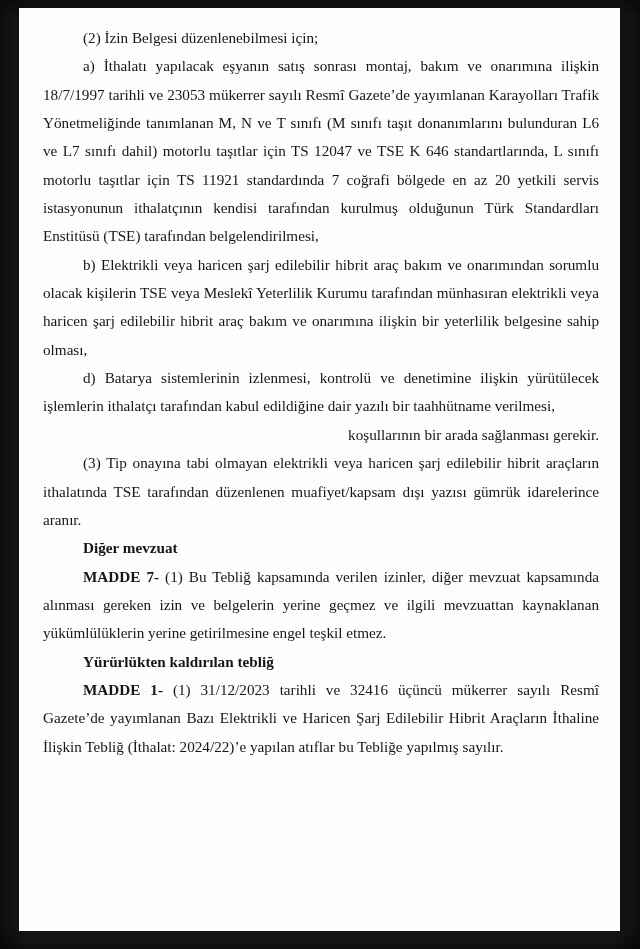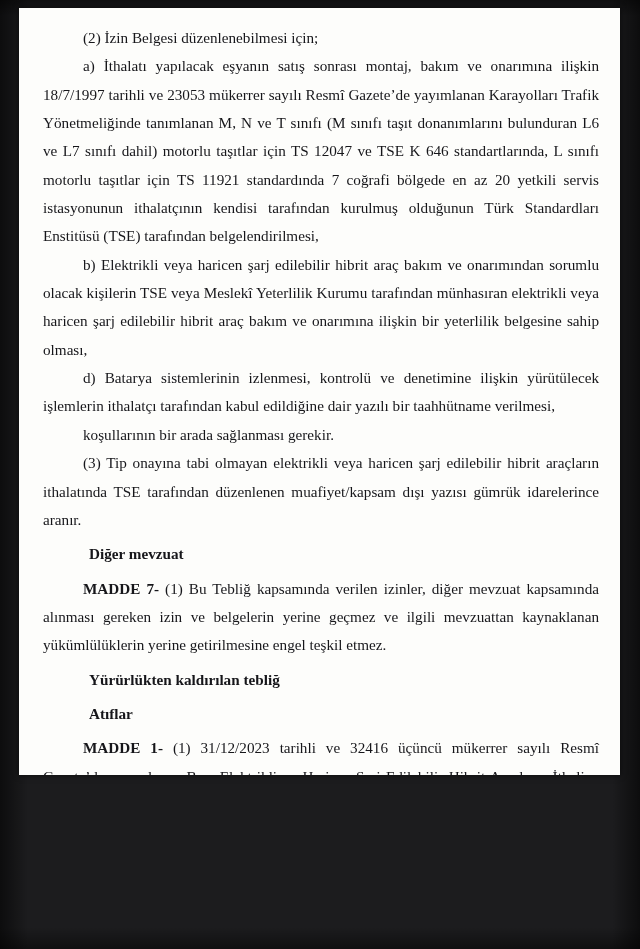--- a/index.html
+++ b/index.html
@@ -36,21 +36,21 @@
       linear-gradient(to top, rgba(0,0,0,.45) 0px, rgba(0,0,0,0) 22px);
     pointer-events: none;
   }
 
   
   #page {
     position: absolute;
     left: 19px;
     top: 8px;
     width: 601px;
-    height: 767px;
+    height: 923px;
     background: #fdfdfb;
     box-shadow: 0 0 6px rgba(0,0,0,.65);
     overflow: hidden;
   }
 
   
   #text-column {
     position: absolute;
     left: 24px;
     top: 16px;
@@ -63,44 +63,43 @@
     -webkit-hyphens: none;
     hyphens: none;
   }
 
   p.para {
     margin: 0;
     text-indent: 40px;
     text-align: justify;
   }
   p.heading {
-    margin: 6px;
+    margin: 0;
     text-indent: 40px;
     font-weight: bold;
     text-align: left;
   }
   p.para.flush {
-    text-align: left;
+    text-align: right;
   }
   b.madde {
     font-weight: bold;
   }
 </style>
 </head>
 <body>
 
 <div id="scan-frame">
   <div id="page">
     <div id="text-column">
         <p class="para">(2) İzin Belgesi düzenlenebilmesi için;</p>
         <p class="para">a) İthalatı yapılacak eşyanın satış sonrası montaj, bakım ve onarımına ilişkin 18/7/1997 tarihli ve 23053 mükerrer sayılı Resmî Gazete’de yayımlanan Karayolları Trafik Yönetmeliğinde tanımlanan M, N ve T sınıfı (M sınıfı taşıt donanımlarını bulunduran L6 ve L7 sınıfı dahil) motorlu taşıtlar için TS 12047 ve TSE K 646 standartlarında, L sınıfı motorlu taşıtlar için TS 11921 standardında 7 coğrafi bölgede en az 20 yetkili servis istasyonunun ithalatçının kendisi tarafından kurulmuş olduğunun Türk Standardları Enstitüsü (TSE) tarafından belgelendirilmesi,</p>
         <p class="para">b) Elektrikli veya haricen şarj edilebilir hibrit araç bakım ve onarımından sorumlu olacak kişilerin TSE veya Meslekî Yeterlilik Kurumu tarafından münhasıran elektrikli veya haricen şarj edilebilir hibrit araç bakım ve onarımına ilişkin bir yeterlilik belgesine sahip olması,</p>
         <p class="para">d) Batarya sistemlerinin izlenmesi, kontrolü ve denetimine ilişkin yürütülecek işlemlerin ithalatçı tarafından kabul edildiğine dair yazılı bir taahhütname verilmesi,</p>
         <p class="para flush">koşullarının bir arada sağlanması gerekir.</p>
         <p class="para">(3) Tip onayına tabi olmayan elektrikli veya haricen şarj edilebilir hibrit araçların ithalatında TSE tarafından düzenlenen muafiyet/kapsam dışı yazısı gümrük idarelerince aranır.</p>
         <p class="heading">Diğer mevzuat</p>
         <p class="para"><b class="madde">MADDE 7-</b><span> (1) Bu Tebliğ kapsamında verilen izinler, diğer mevzuat kapsamında alınması gereken izin ve belgelerin yerine geçmez ve ilgili mevzuattan kaynaklanan yükümlülüklerin yerine getirilmesine engel teşkil etmez.</span></p>
         <p class="heading">Yürürlükten kaldırılan tebliğ</p>
-        <p class="heading">Atıflar</p>
         <p class="para"><b class="madde">MADDE 1-</b><span> (1) 31/12/2023 tarihli ve 32416 üçüncü mükerrer sayılı Resmî Gazete’de yayımlanan Bazı Elektrikli ve Haricen Şarj Edilebilir Hibrit Araçların İthaline İlişkin Tebliğ (İthalat: 2024/22)’e yapılan atıflar bu Tebliğe yapılmış sayılır.</span></p>
       </div>
   </div>
 </div>
 
 </body></html>

